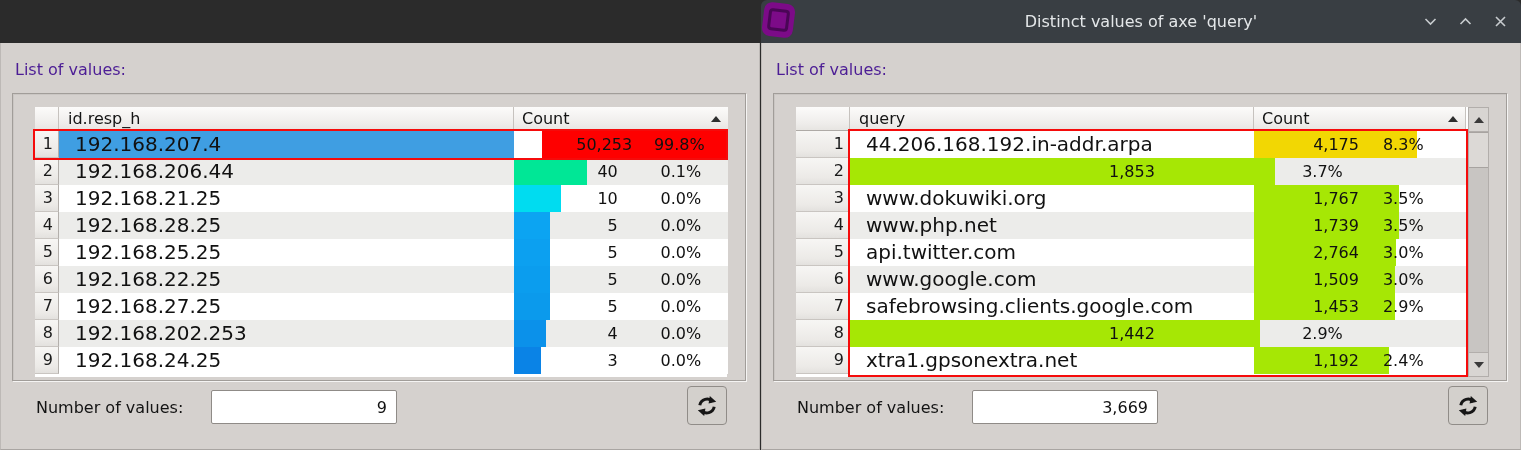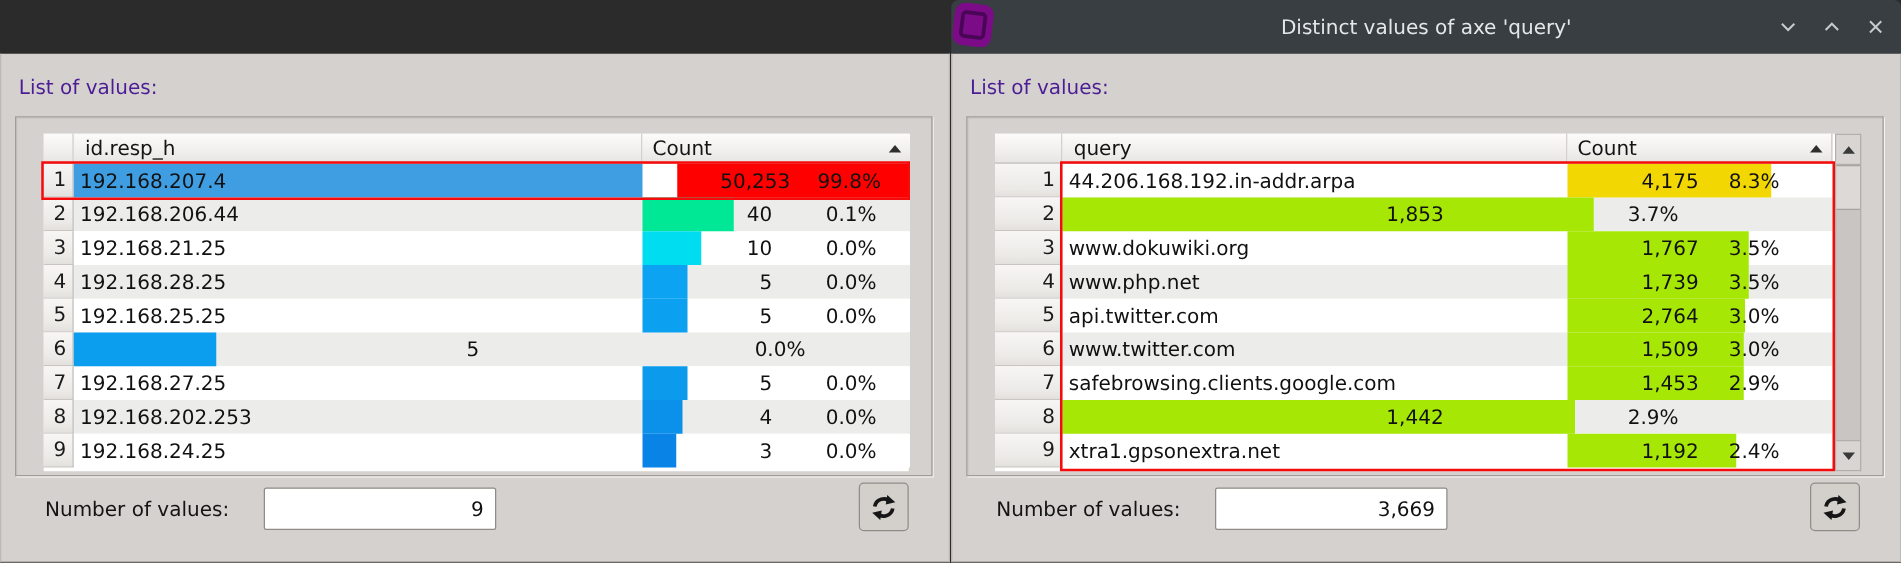--- a/index.html
+++ b/index.html
@@ -47,21 +47,21 @@
 
   .vheader{position:absolute;left:22px;top:37px;}
   .vh-cell{height:27px;line-height:26px;text-align:right;padding-right:5px;box-sizing:border-box;
     background:linear-gradient(180deg,#f7f6f4 0%,#eceae7 75%,#e3e1de 100%);
     border-bottom:1px solid #c9c5c1;border-right:1px solid #b3afab;font-size:16px;color:#1a1a1a;}
 
   .rows{position:absolute;top:37px;}
   .trow{display:flex;height:27px;}
   .trow:nth-child(odd){background:#ffffff;}
   .trow:nth-child(even){background:#ececea;}
-  .cell-value{line-height:27px;padding-left:5px;box-sizing:border-box;white-space:nowrap;overflow:hidden;font-size:16px;}
+  .cell-value{line-height:27px;padding-left:16px;box-sizing:border-box;white-space:nowrap;overflow:hidden;font-size:20px;}
   .cell-count{position:relative;flex:1;display:flex;}
   .bar{position:absolute;left:0;top:0;bottom:0;}
   .cnum,.cpct{position:relative;text-align:right;line-height:27px;font-size:16px;white-space:nowrap;}
 
   
   .w0 .corner-cell{width:24px;} .w0 .vheader{width:24px;} .w0 .vh-cell{width:24px;}
   .w0 .value-header{left:46px;width:455px;}
   .w0 .count-header{left:501px;width:214px;border-right:none;}
   .w0 .rows{left:46px;width:669px;}
   .w0 .cell-value{width:455px;}
@@ -160,20 +160,21 @@
           </div>
           <div class="trow">
             <div class="cell-value">192.168.25.25</div>
             <div class="cell-count">
               <div class="bar" style="width: 17%; background: rgb(12, 160, 240);"></div>
               <span class="cnum">5</span>
               <span class="cpct">0.0%</span>
             </div>
           </div>
           <div class="trow">
+            <div class="cell-value">192.168.22.25</div>
             <div class="cell-count">
               <div class="bar" style="width: 17%; background: rgb(11, 157, 238);"></div>
               <span class="cnum">5</span>
               <span class="cpct">0.0%</span>
             </div>
           </div>
           <div class="trow">
             <div class="cell-value">192.168.27.25</div>
             <div class="cell-count">
               <div class="bar" style="width: 17%; background: rgb(11, 154, 236);"></div>
@@ -291,21 +292,21 @@
           </div>
           <div class="trow">
             <div class="cell-value">api.twitter.com</div>
             <div class="cell-count">
               <div class="bar" style="width: 67%; background: rgb(166, 231, 5);"></div>
               <span class="cnum">2,764</span>
               <span class="cpct">3.0%</span>
             </div>
           </div>
           <div class="trow">
-            <div class="cell-value">www.twitter.com</div>
+            <div class="cell-value">www.google.com</div>
             <div class="cell-count">
               <div class="bar" style="width: 66.7%; background: rgb(166, 231, 5);"></div>
               <span class="cnum">1,509</span>
               <span class="cpct">3.0%</span>
             </div>
           </div>
           <div class="trow">
             <div class="cell-value">safebrowsing.clients.google.com</div>
             <div class="cell-count">
               <div class="bar" style="width: 66.5%; background: rgb(166, 231, 5);"></div>

